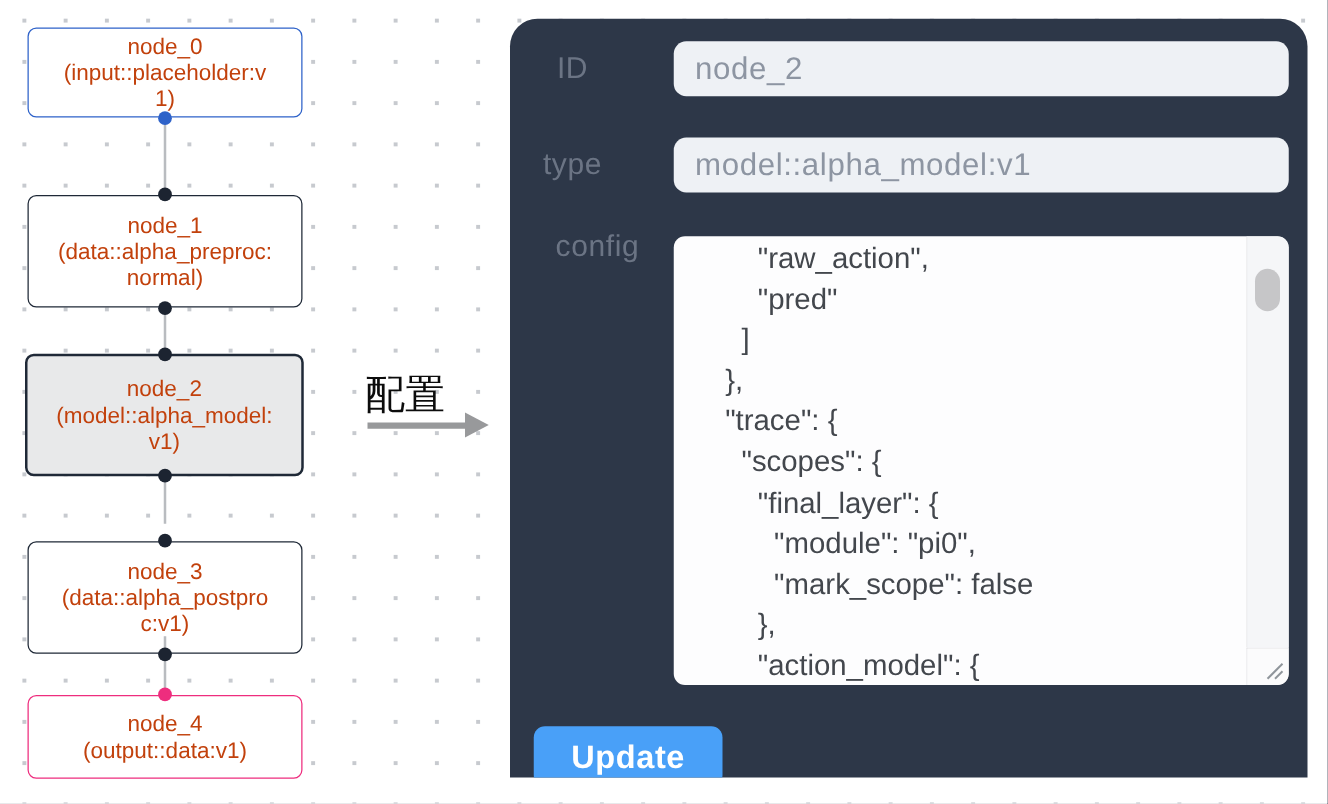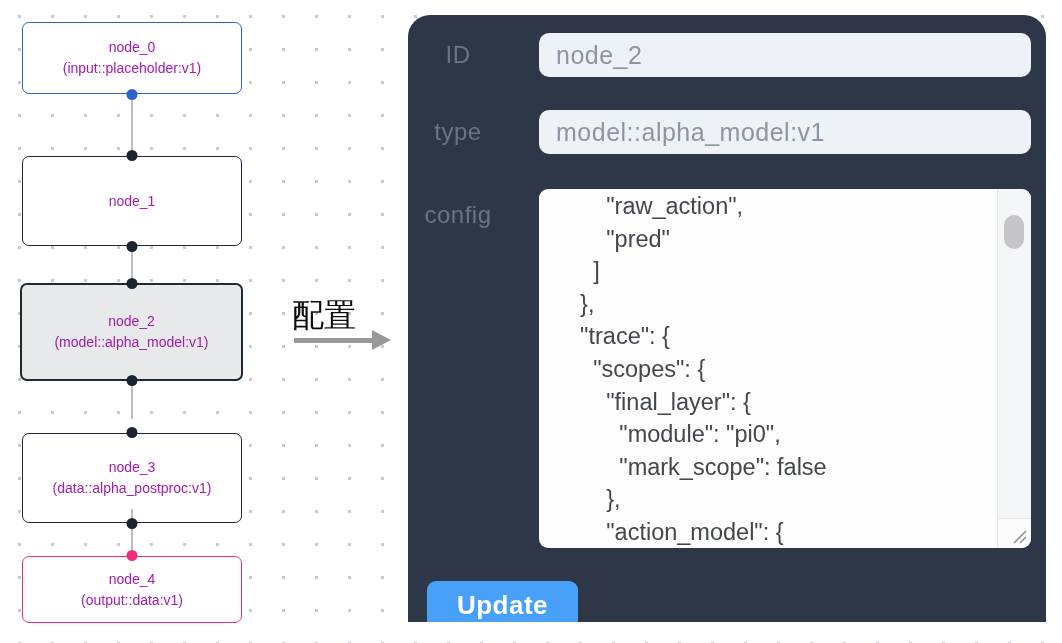--- a/index.html
+++ b/index.html
@@ -24,23 +24,23 @@
     left: 22px;
     width: 220px;
     background: #ffffff;
     border: 1.5px solid #1f2937;
     border-radius: 7px;
     display: flex;
     flex-direction: column;
     align-items: center;
     justify-content: center;
     text-align: center;
-    font-size: 14px;
+    font-size: 18px;
     line-height: 21px;
-    color: #a21caf;
+    color: #c2410c;
     padding: 4px 22px;
   }
   .flow-node .sub { word-break: break-all; }
   .node-0 { top: 22px;  height: 72px; border-color: #2e62c9; }
   .node-1 { top: 156px; height: 90px; }
   .node-2 { top: 283px; height: 98px; left: 20px; width: 223px;
             border-width: 2.5px; background: #e8e9ea; }
   .node-3 { top: 419px; height: 90px; margin-top: 14px; }
   .node-4 { top: 556px; height: 67px; border-color: #ee2d7e; }
 
@@ -104,21 +104,21 @@
   .p-label {
     position: absolute;
     left: 0; width: 100px;
     text-align: center;
     font-size: 24px;
     color: #6b7484;
     letter-spacing: 0.5px;
   }
   .lbl-id     { top: 18px;  line-height: 44px; }
   .lbl-type   { top: 95px;  line-height: 44px; }
-  .lbl-config { top: 180px; line-height: 40px; }
+  .lbl-config { top: 163px; line-height: 40px; margin-left: 20px; }
 
   .p-input {
     position: absolute;
     left: 131px;
     width: 492px; height: 44px;
     background: #eef1f5;
     border: none;
     border-radius: 10px;
     padding: 0 17px;
     font-family: "Liberation Sans", "DejaVu Sans", sans-serif;
@@ -203,20 +203,21 @@
   <div class="edge edge-3"></div>
 
   <div class="flow-node node-0">
     <div class="title">node_0</div>
     <div class="sub">(input::placeholder:v1)</div>
     <span class="port port-bottom port-blue"></span>
   </div>
 
   <div class="flow-node node-1">
     <div class="title">node_1</div>
+    <div class="sub">(data::alpha_preproc:normal)</div>
     <span class="port port-top"></span>
     <span class="port port-bottom"></span>
   </div>
 
   <div class="flow-node node-2">
     <div class="title">node_2</div>
     <div class="sub">(model::alpha_model:v1)</div>
     <span class="port port-top"></span>
     <span class="port port-bottom"></span>
   </div>

